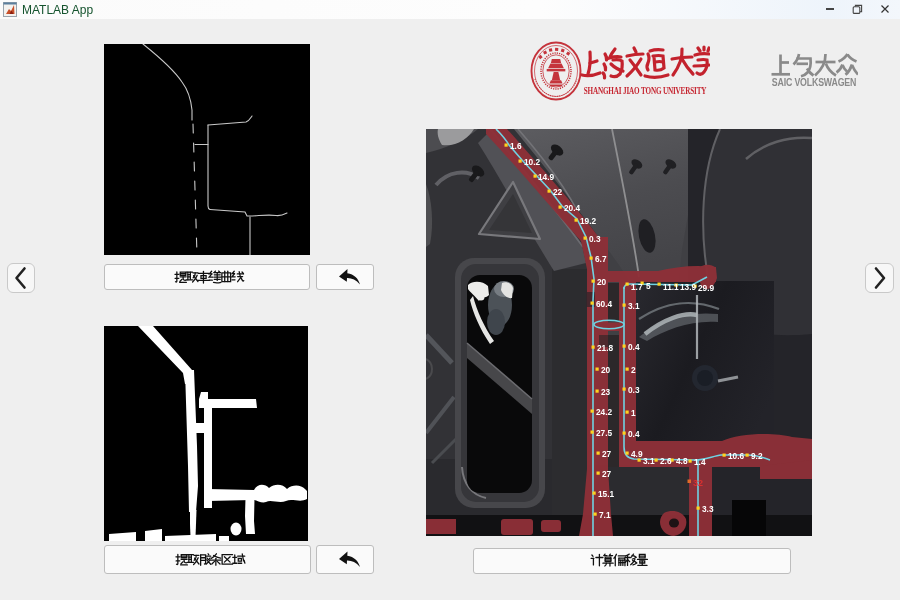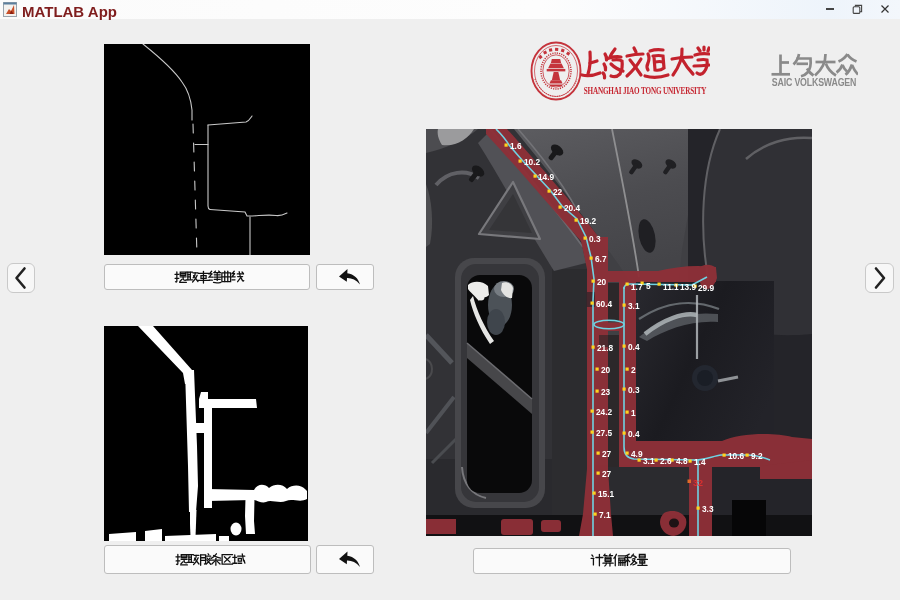--- a/index.html
+++ b/index.html
@@ -13,21 +13,21 @@
 
 <div class="abs" style="left:0;top:0;width:900px;height:19px;background:linear-gradient(90deg,#fbfbfb 0%,#fdfdfd 60%,#eef4fb 92%,#f3f7fc 100%);"></div>
 
 <svg class="abs" style="left:3px;top:2px" width="14" height="15" viewBox="0 0 14 15">
   <rect x="0.5" y="0.5" width="13" height="14" fill="#f4f2ef" stroke="#9aa4ad"></rect>
   <rect x="0.5" y="0.5" width="13" height="2" fill="#5b7f9d"></rect>
   <path d="M3 12 L6 7 L8 9 L11 3 L11.5 12 Z" fill="#c8502a"></path>
   <path d="M6.5 12 L8.5 8.5 L10.5 12 Z" fill="#8c1f10"></path>
 </svg>
 
-<div class="abs" style="left:22px;top:3px;font-size:15px;color:#7f1d1d;font-weight:bold;">MATLAB App</div>
+<div class="abs" style="left:22px;top:3px;font-size:12px;color:#14532d;">MATLAB App</div>
 
 <div class="abs" style="left:826px;top:8px;width:8px;height:1.5px;background:#444;"></div>
 
 <svg class="abs" style="left:852px;top:4px" width="11" height="11" viewBox="0 0 11 11">
   <rect x="1.2" y="2.8" width="6.6" height="6.6" fill="none" stroke="#444" stroke-width="1.1" rx="1"></rect>
   <path d="M3.4 2.6 V1.4 H9.6 V7.6 H8.2" fill="none" stroke="#444" stroke-width="1.1"></path>
 </svg>
 
 <svg class="abs" style="left:880px;top:4px" width="10" height="10" viewBox="0 0 10 10">
   <path d="M1.5 1.5 L8.5 8.5 M8.5 1.5 L1.5 8.5" stroke="#333" stroke-width="1.2"></path>

